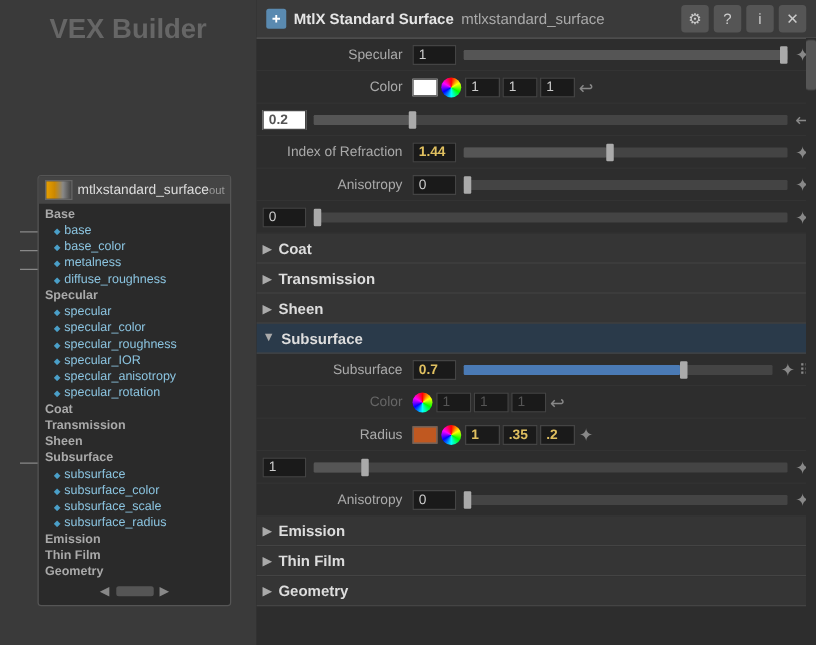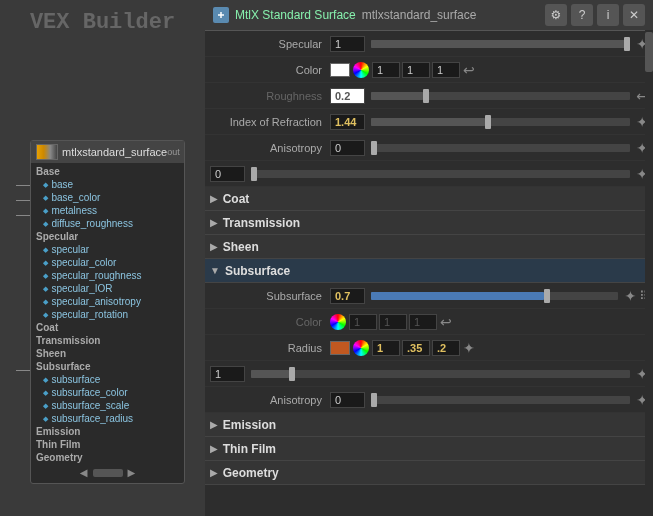--- a/index.html
+++ b/index.html
@@ -22,21 +22,20 @@
       flex-shrink: 0;
       position: relative;
     }
 
     .vex-title {
       color: #666;
       font-size: 22px;
       font-weight: bold;
       text-align: center;
       padding: 10px 0 5px 0;
-      font-family: Liberation Mono, monospace;
     }
 
     .node-box {
       position: absolute;
       top: 140px;
       left: 30px;
       width: 155px;
       background: #2a2a2a;
       border: 1px solid #555;
       border-radius: 3px;
@@ -138,23 +137,23 @@
       border-radius: 2px;
       display: flex;
       align-items: center;
       justify-content: center;
       font-size: 8px;
       color: white;
       font-weight: bold;
     }
 
     .panel-header-title {
-      color: #86efac;
+      color: #e5e5e5;
       font-size: 12px;
-      font-weight: normal;
+      font-weight: bold;
     }
 
     .panel-header-name {
       color: #aaa;
       font-size: 12px;
     }
 
     .header-icons {
       margin-left: auto;
       display: flex;
@@ -439,21 +438,20 @@
         <div class="multi-val">
           <span class="val-box">1</span>
           <span class="val-box">1</span>
           <span class="val-box">1</span>
         </div>
         <span class="star-icon">↩</span>
       </div>
     </div>
 
     <div class="param-row">
-      <div class="param-label dimmed">Roughness</div>
       <div class="param-value-area">
         <span class="param-number dimmed">0.2</span>
         <div class="slider-container">
           <div class="slider-fill" style="width:20%;"></div>
           <div class="slider-thumb" style="left:20%;"></div>
         </div>
         <span class="star-icon">↩</span>
       </div>
     </div>
 

